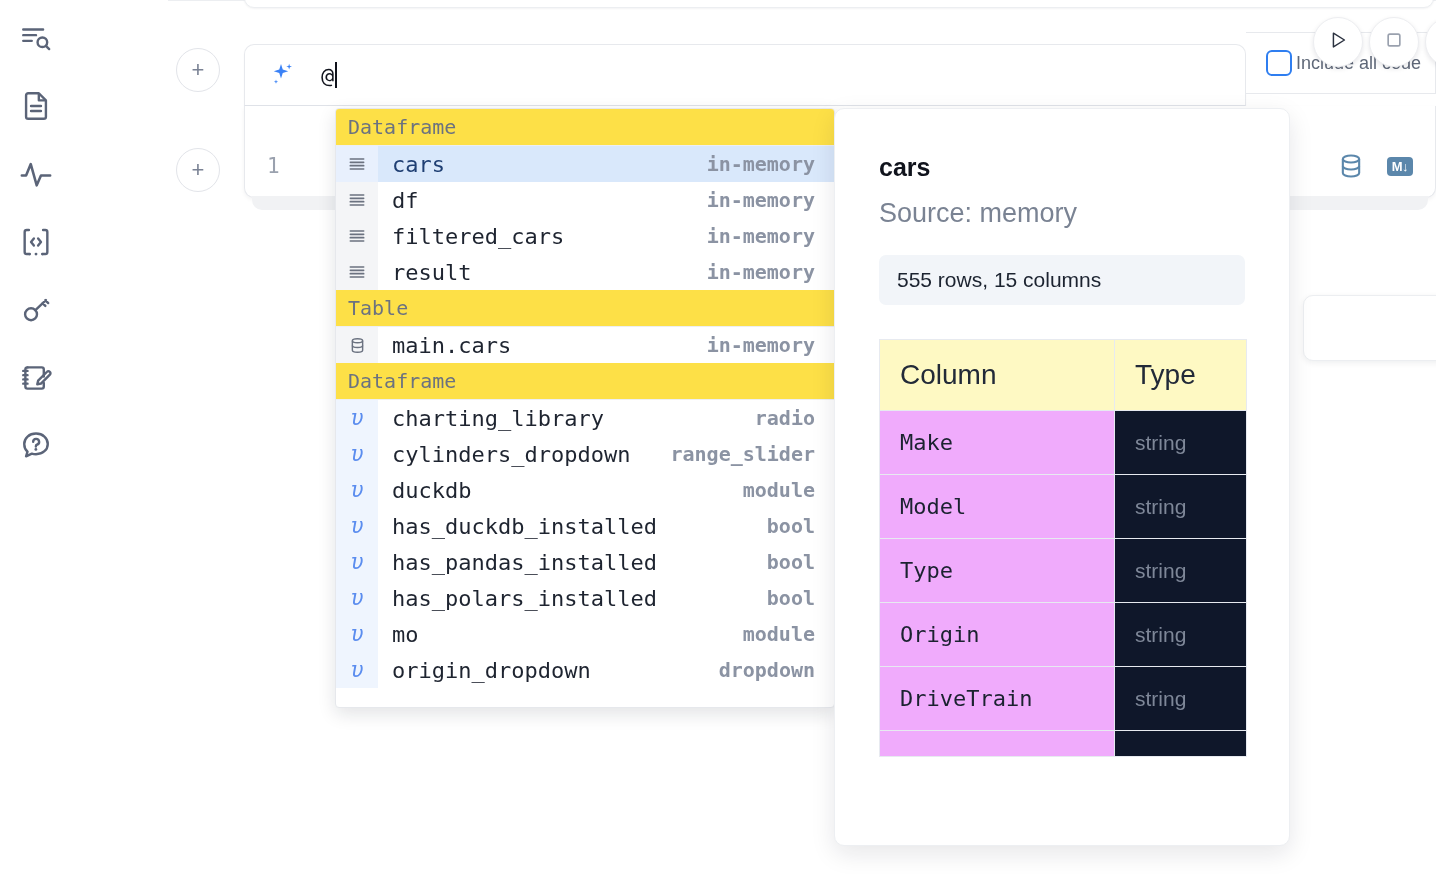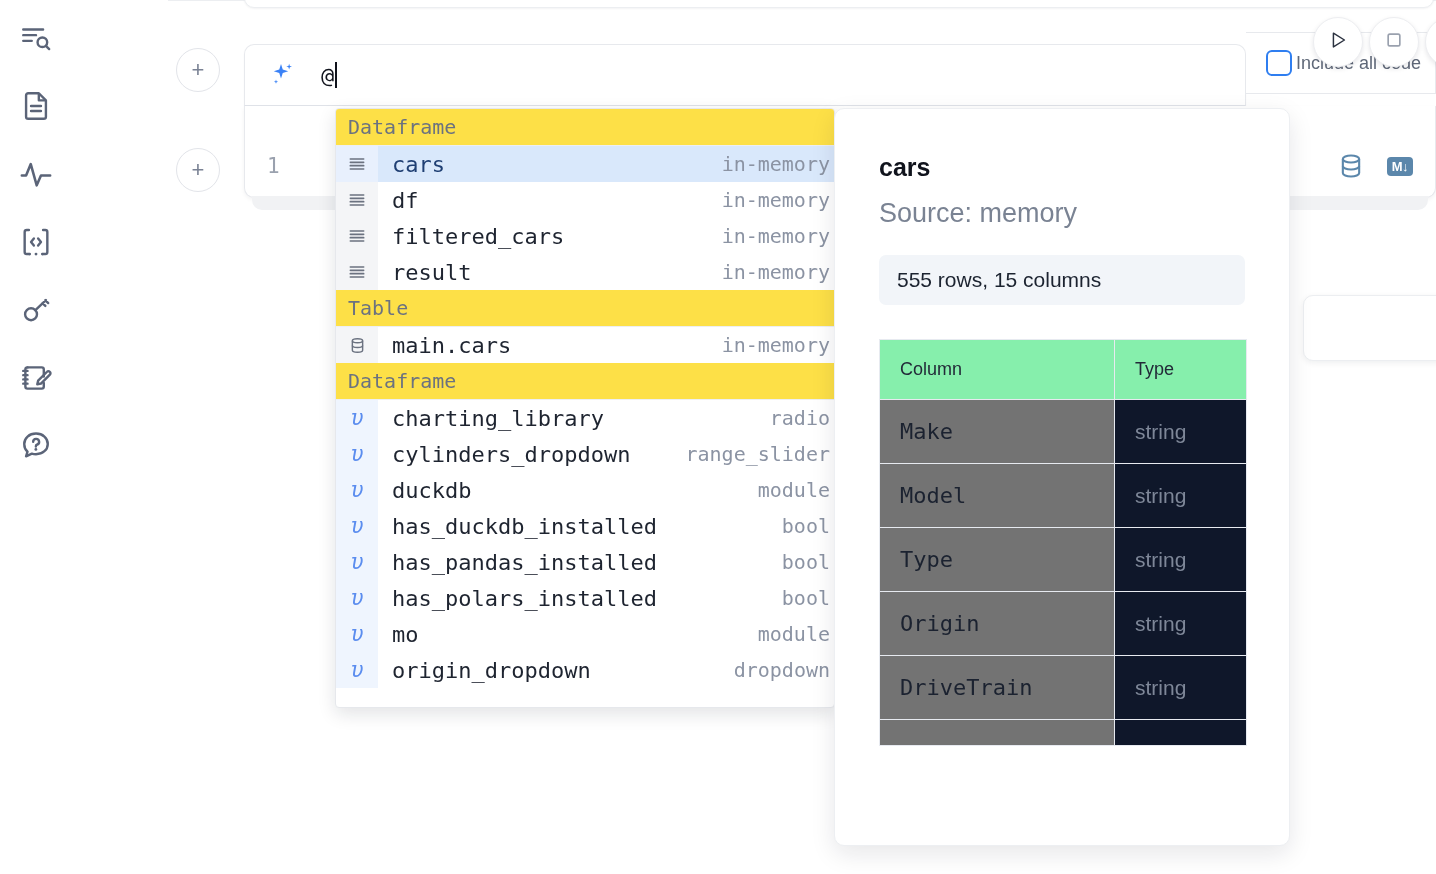--- a/index.html
+++ b/index.html
@@ -134,43 +134,43 @@
     width: 42px; flex: none; display: flex; align-items: center; justify-content: center;
     color: #6b7280; font-size: 19px; background: #f4f5f7; align-self: stretch;
   }
   .ac-item.sel .ic { background: #e8f0fd; }
   .ac-item.varrow .ic { color: #5b8def; font-style: italic; font-size: 21px; background: #eff5fe; }
   .ac-item .nm {
     padding-left: 14px; font-size: 22px; color: #1e2430; white-space: nowrap;
   }
   .ac-item.sel .nm { color: #1f3f73; }
   .ac-item .ty {
-    margin-left: auto; padding-right: 4px; font-size: 20px; color: #8b93a3; white-space: nowrap;
+    margin-left: auto; padding-right: 19px; font-size: 20px; color: #8b93a3; white-space: nowrap; font-weight: bold;
   }
 
   
   .info {
     position: absolute; left: 834px; top: 108px; width: 456px; height: 738px;
     background: #fff; border: 1px solid #edeff2; border-radius: 10px;
     box-shadow: 0 8px 24px rgba(16,24,40,.10);
     overflow: hidden; padding: 44px 44px 0 44px;
   }
   .info-title { font-size: 25px; font-weight: 700; color: #10131c; }
   .info-source { margin-top: 16px; font-size: 27px; color: #7a8393; }
   .info-badge {
     margin-top: 26px; background: #f2f5f9; border-radius: 7px;
     padding: 13px 18px; font-size: 21px; color: #1c2330;
   }
   .info-table { margin-top: 34px; width: 368px; border-collapse: collapse; }
   .info-table th, .info-table td {
     border: 1px solid #e7eaf0; text-align: left; padding: 19px 0 19px 20px;
   }
-  .info-table th { background: #86efac; font-size: 18px; font-weight: 400; color: #222a38; }
+  .info-table th { background: #fef9c3; font-size: 28px; font-weight: 400; color: #222a38; }
   .info-table td.col {
-    font-family: "DejaVu Sans Mono", monospace; font-size: 22px; color: #1b2230; background:#737373;
+    font-family: "DejaVu Sans Mono", monospace; font-size: 22px; color: #1b2230; background:#f0abfc;
   }
   .info-table td.typ { font-size: 21px; color: #7e8798; background:#0f172a; width: 132px; }
   .info-table tr.partial td { height: 26px; padding: 0; }
 
   .hdr-line { position:absolute; left:168px; top:0; width:1268px; height:1px; background:#eceef1; }
 </style>
 </head>
 <body>
 
 <div class="root">

